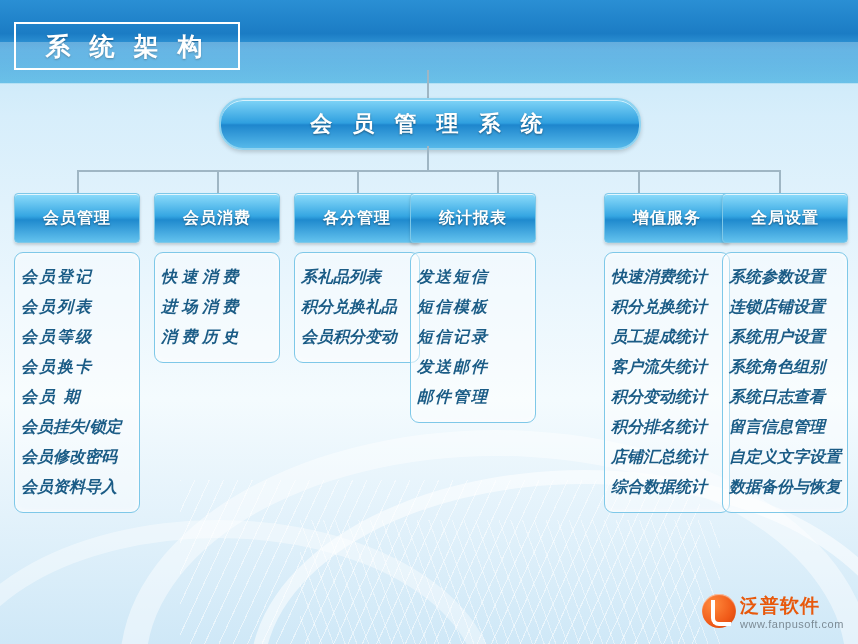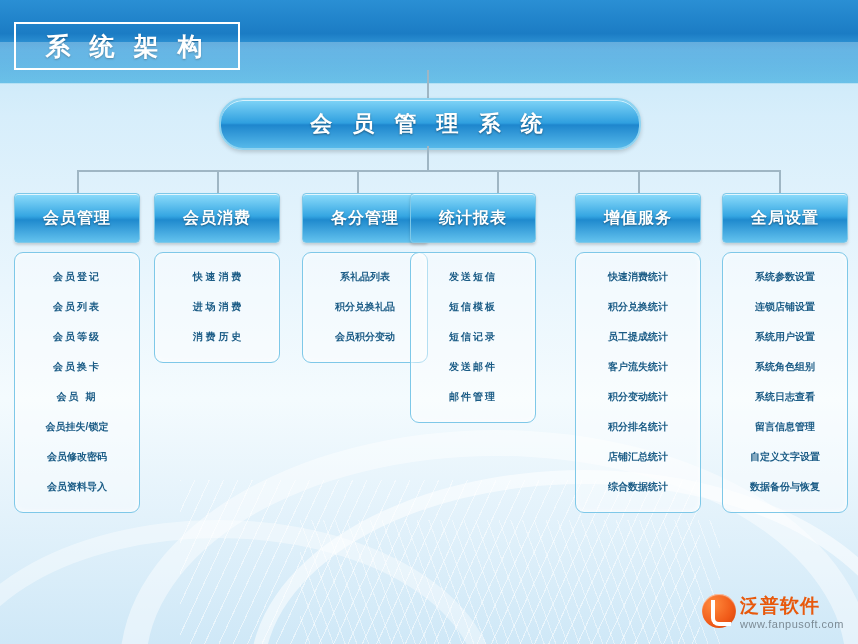--- a/index.html
+++ b/index.html
@@ -132,27 +132,27 @@
   }
   .col-body {
     margin-top: 9px;
     border: 1px solid #7ec8e8;
     border-radius: 9px;
     background: rgba(255,255,255,0.42);
     padding: 9px 4px 10px 4px;
     box-shadow: inset 0 0 6px rgba(255,255,255,0.8);
   }
   .leaf {
-    font-size: 10px;
+    font-size: 16px;
     color: #1b5c86;
     font-weight: bold;
-    text-align: center;
     line-height: 18px;
     padding: 6px 2px;
     white-space: nowrap;
+    font-style: italic;
   }
   .leaf.sp { letter-spacing: 2px; }
 
   
   .logo {
     position: absolute;
     right: 8px; bottom: 6px;
     width: 148px; height: 46px;
   }
   .logo-mark {
@@ -244,21 +244,21 @@
     <div class="col-head">
       <span class="label">会员消费</span>
     </div>
     <div class="col-body">
       <div class="leaf">快 速 消 费</div>
       <div class="leaf">进 场 消 费</div>
       <div class="leaf">消 费 历 史</div>
     </div>
   </div>
 
-  <div class="col" style="left:302px;">
+  <div class="col" style="left:294px;">
     <div class="col-head">
       <span class="label">各分管理</span>
     </div>
     <div class="col-body">
       <div class="leaf">系礼品列表</div>
       <div class="leaf">积分兑换礼品</div>
       <div class="leaf">会员积分变动</div>
     </div>
   </div>
 
@@ -268,21 +268,21 @@
     </div>
     <div class="col-body">
       <div class="leaf sp">发送短信</div>
       <div class="leaf sp">短信模板</div>
       <div class="leaf sp">短信记录</div>
       <div class="leaf sp">发送邮件</div>
       <div class="leaf sp">邮件管理</div>
     </div>
   </div>
 
-  <div class="col" style="left:575px;">
+  <div class="col" style="left:604px;">
     <div class="col-head">
       <span class="label">增值服务</span>
     </div>
     <div class="col-body">
       <div class="leaf">快速消费统计</div>
       <div class="leaf">积分兑换统计</div>
       <div class="leaf">员工提成统计</div>
       <div class="leaf">客户流失统计</div>
       <div class="leaf">积分变动统计</div>
       <div class="leaf">积分排名统计</div>

